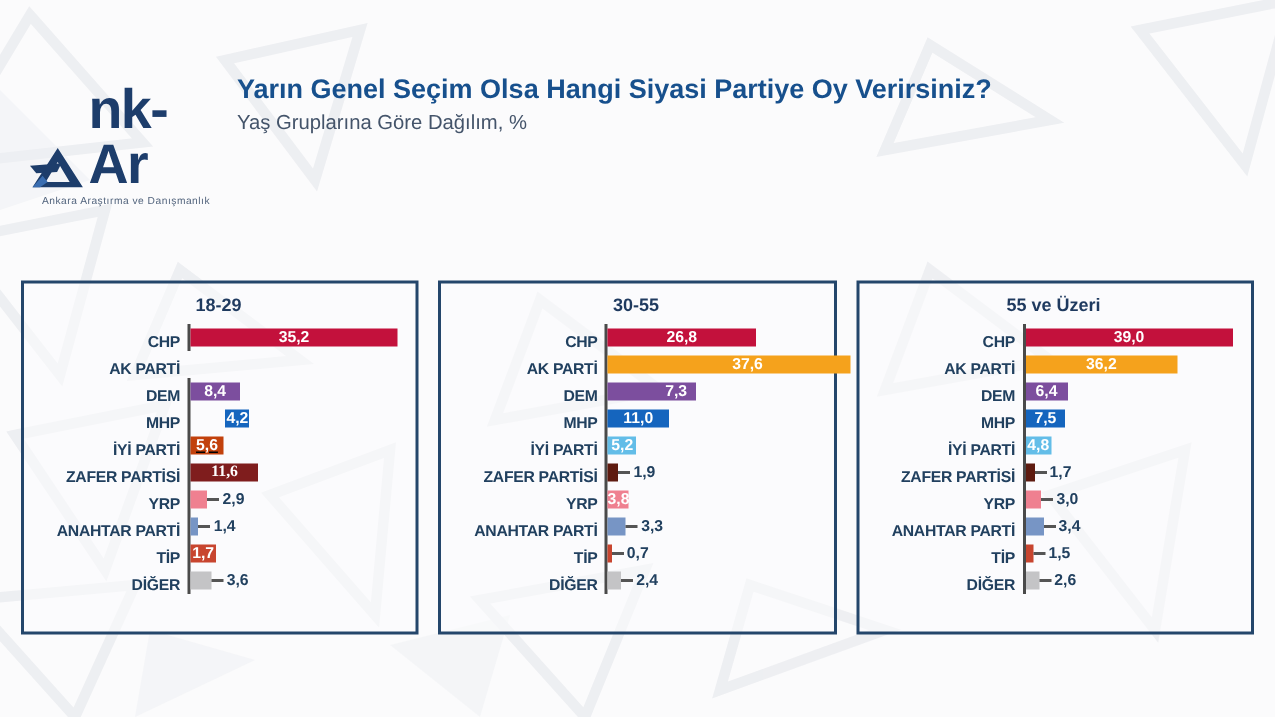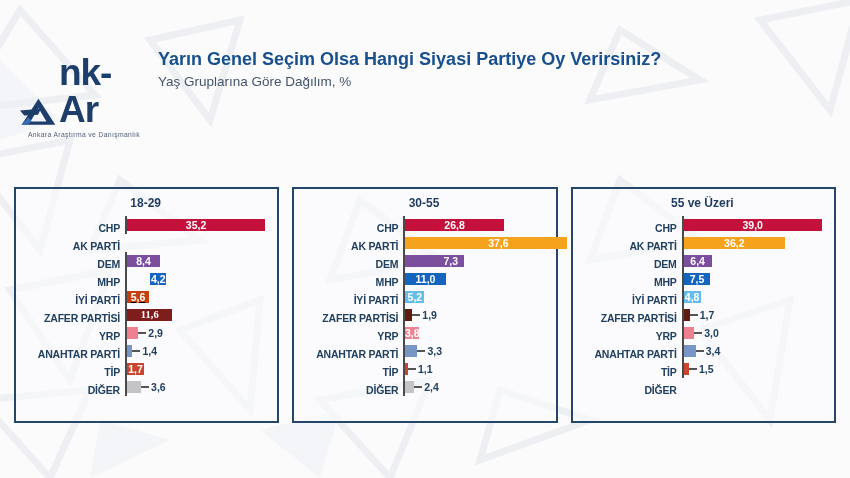--- a/index.html
+++ b/index.html
@@ -268,21 +268,21 @@
     </div>
   </div>
 
   <div class="row">
     <span class="party">TİP</span>
     <div class="bar-cell">
       <div class="bar" style="width: 1.80585%; background: rgb(200, 69, 47);">
         <span class="val-in"></span>
       </div>
       <span class="whisker"></span>
-      <span class="val-out">1,1</span>
+      <span class="val-out">0,7</span>
     </div>
   </div>
 
   <div class="row">
     <span class="party">DİĞER</span>
     <div class="bar-cell">
       <div class="bar" style="width: 6.19149%; background: rgb(196, 196, 198);">
         <span class="val-in"></span>
       </div>
       <span class="whisker"></span>
@@ -384,17 +384,24 @@
       <div class="bar" style="width: 3.73077%; background: rgb(200, 69, 47);">
         <span class="val-in"></span>
       </div>
       <span class="whisker"></span>
       <span class="val-out">1,5</span>
     </div>
   </div>
 
   <div class="row">
     <span class="party">DİĞER</span>
+    <div class="bar-cell">
+      <div class="bar" style="width: 6.46667%; background: rgb(196, 196, 198);">
+        <span class="val-in"></span>
+      </div>
+      <span class="whisker"></span>
+      <span class="val-out">2,6</span>
+    </div>
   </div>
 </div>
   </section>
 </div>
 </div>
 
 </body></html>

